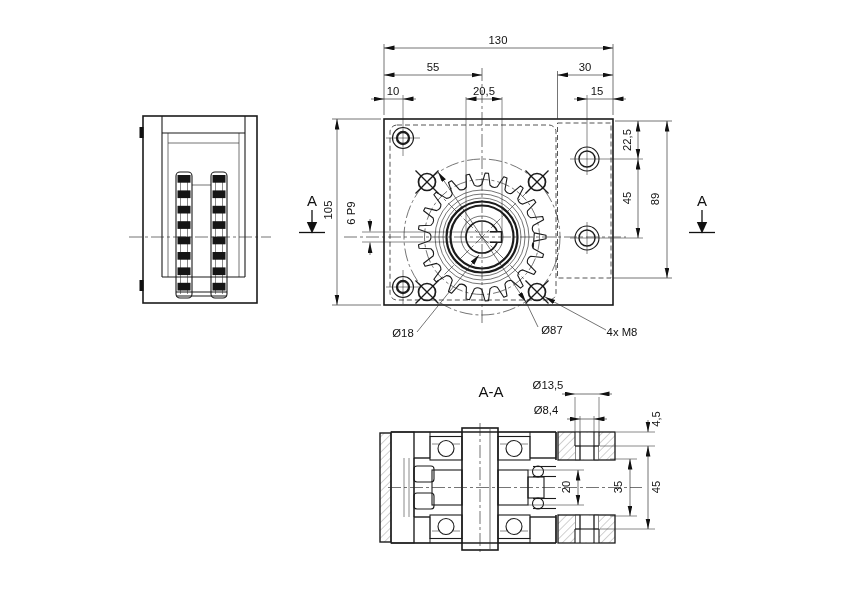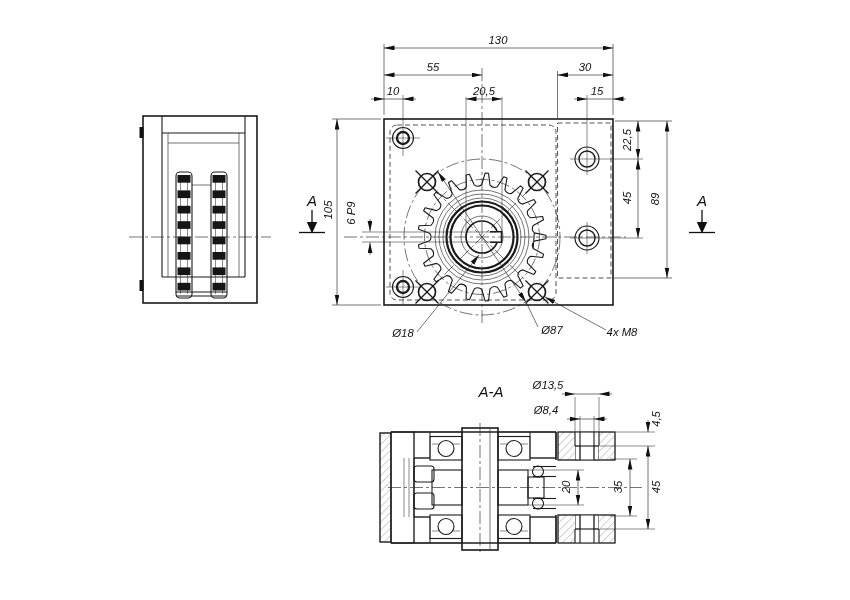--- a/index.html
+++ b/index.html
@@ -1,16 +1,16 @@
 <!DOCTYPE html>
 <html><head>
 <meta charset="utf-8">
 <style>
   html,body{margin:0;padding:0;background:#ffffff;}
-  #canvas{position:relative;width:850px;height:556px;background:#fff;overflow:hidden;font-style:italic;}
+  #canvas{position:relative;width:850px;height:556px;background:#fff;overflow:hidden;}
   svg{position:absolute;left:0;top:0;}
   .t{font-family:"Liberation Sans","DejaVu Sans",sans-serif;font-size:11.3px;fill:#111;text-anchor:middle;}
   .big{font-size:15px;}
   .thin{stroke:#2a2a2a;stroke-width:0.65;fill:none;}
   .xthin{stroke:#2a2a2a;stroke-width:0.55;fill:none;}
   .med{stroke:#1b1b1b;stroke-width:1.1;fill:none;}
   .heavy{stroke:#1b1b1b;stroke-width:1.6;fill:none;}
   .cl{stroke:#2a2a2a;stroke-width:0.65;fill:none;stroke-dasharray:13 3 3 3;}
   .hid{stroke:#2a2a2a;stroke-width:0.8;fill:none;stroke-dasharray:5 3;}
 </style>

